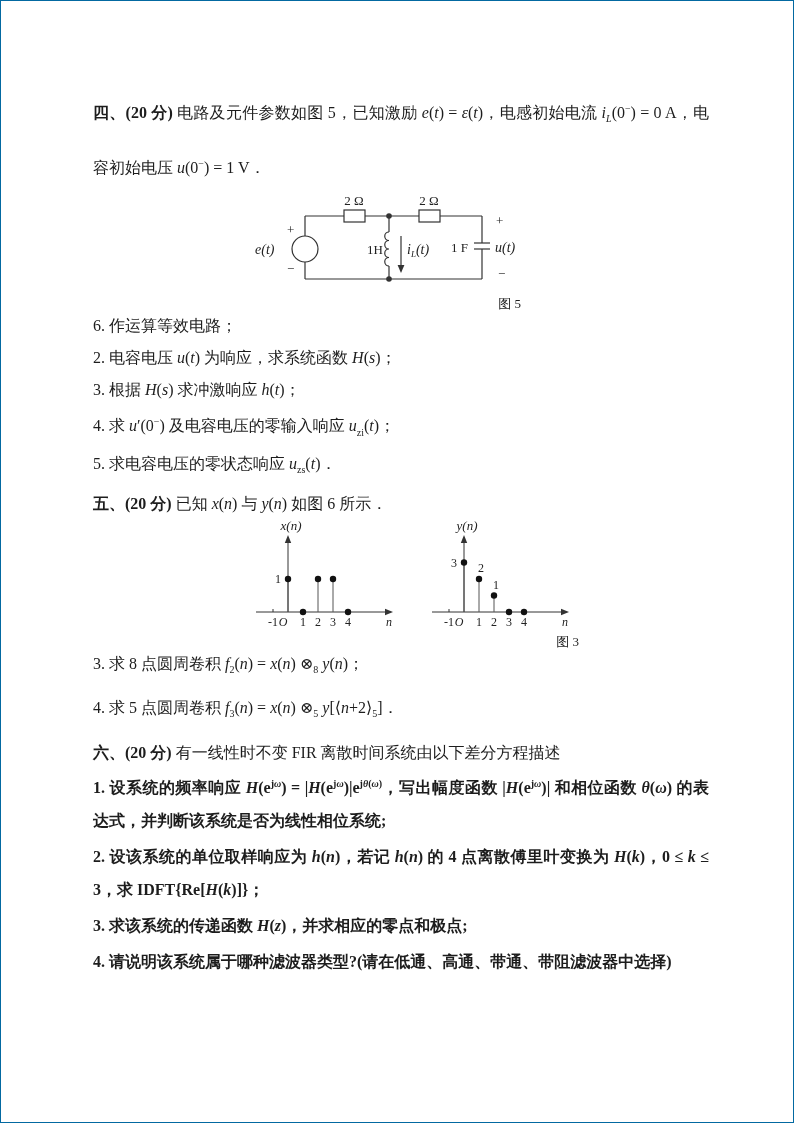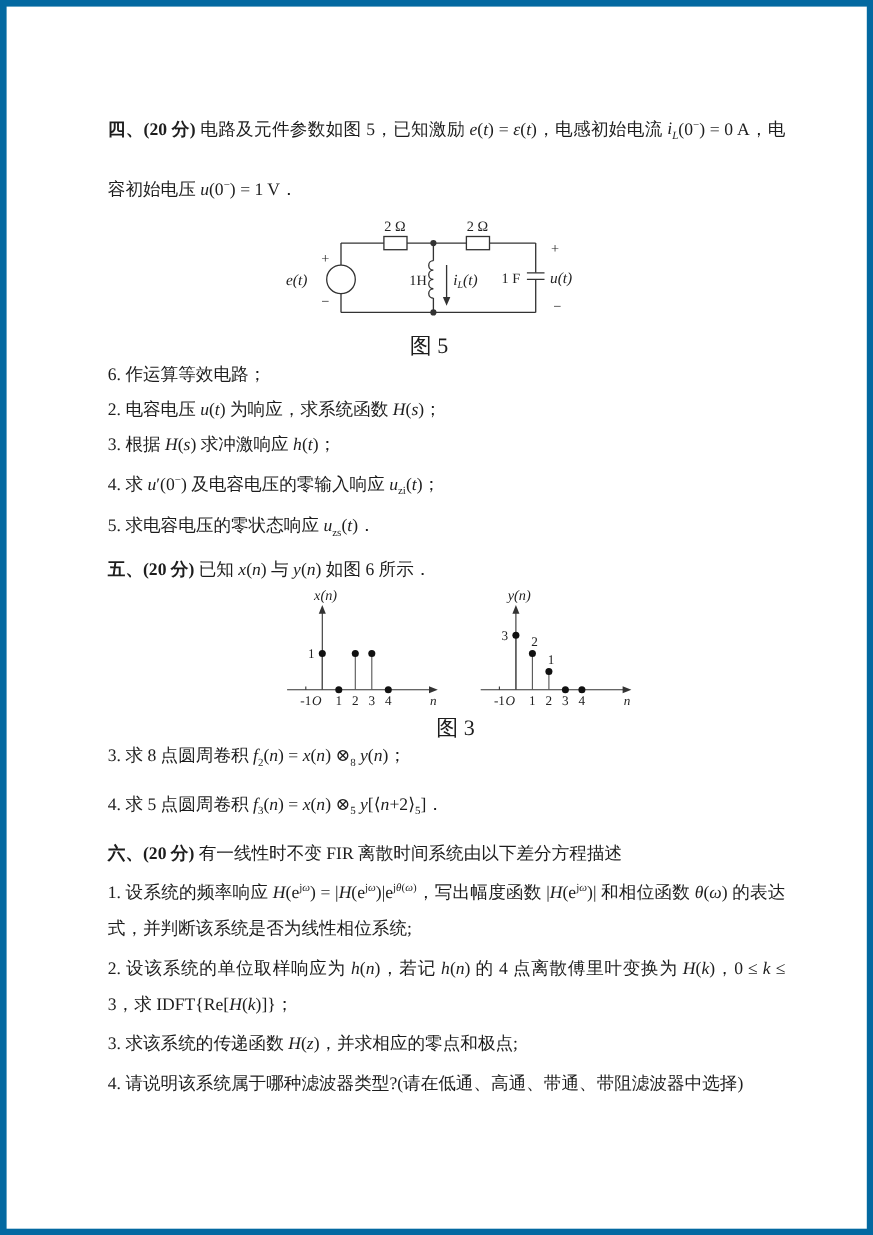--- a/index.html
+++ b/index.html
@@ -1,37 +1,37 @@
 <!DOCTYPE html>
 <html><head>
 <meta charset="utf-8">
 <style>
   html,body{margin:0;padding:0;background:#ffffff;}
   .page{
     width:794px;height:1123px;background:#ffffff;position:relative;
-    box-sizing:border-box;border:6px solid #0369a1;overflow:hidden;
+    box-sizing:border-box;border:1px solid #0369a1;overflow:hidden;
     font-family:"Liberation Serif","DejaVu Serif",serif;color:#1d1d1d;
   }
   .content{position:absolute;left:92px;top:86px;width:616px;font-size:16px;}
   .para{margin:0;text-align:justify;}
   .intro2{line-height:44px;margin-bottom:2px;}
   .intro1{line-height:24px;}
   b{font-weight:bold;}
   sub{font-size:10px;}
   sup{font-size:10px;}
   .fig{margin:0;}
   .fig5{margin:4px 0 2px 156px;width:272px;}
   .fig6{margin:4px 0 2px 0;}
   .plots-row{display:flex;gap:16px;margin-left:150px;}
-  .caption{font-size:20px;text-align:center;margin-top:1px;}
+  .caption{font-size:13px;text-align:right;margin-top:1px;}
   .items{margin:2px 0 0 0;}
   .item{margin:0 0 10px 0;line-height:21px;text-align:justify;}
   .q4-items .item{margin-bottom:11px;}
   .q5-items .item{margin-bottom:17px;}
-  .q6-items .item{margin-bottom:3px;line-height:33px;}
+  .q6-items .item{margin-bottom:3px;line-height:33px;font-weight:bold;}
   .sec-gap{margin-top:6px;}
   .equation{text-align:center;line-height:25px;margin:1px 0 5px 0;}
   svg text{font-family:"Liberation Serif","DejaVu Serif",serif;fill:#222;}
   .it{font-style:italic;}
 </style>
 </head>
 <body>
 
 <div class="page">
   <main class="content">

